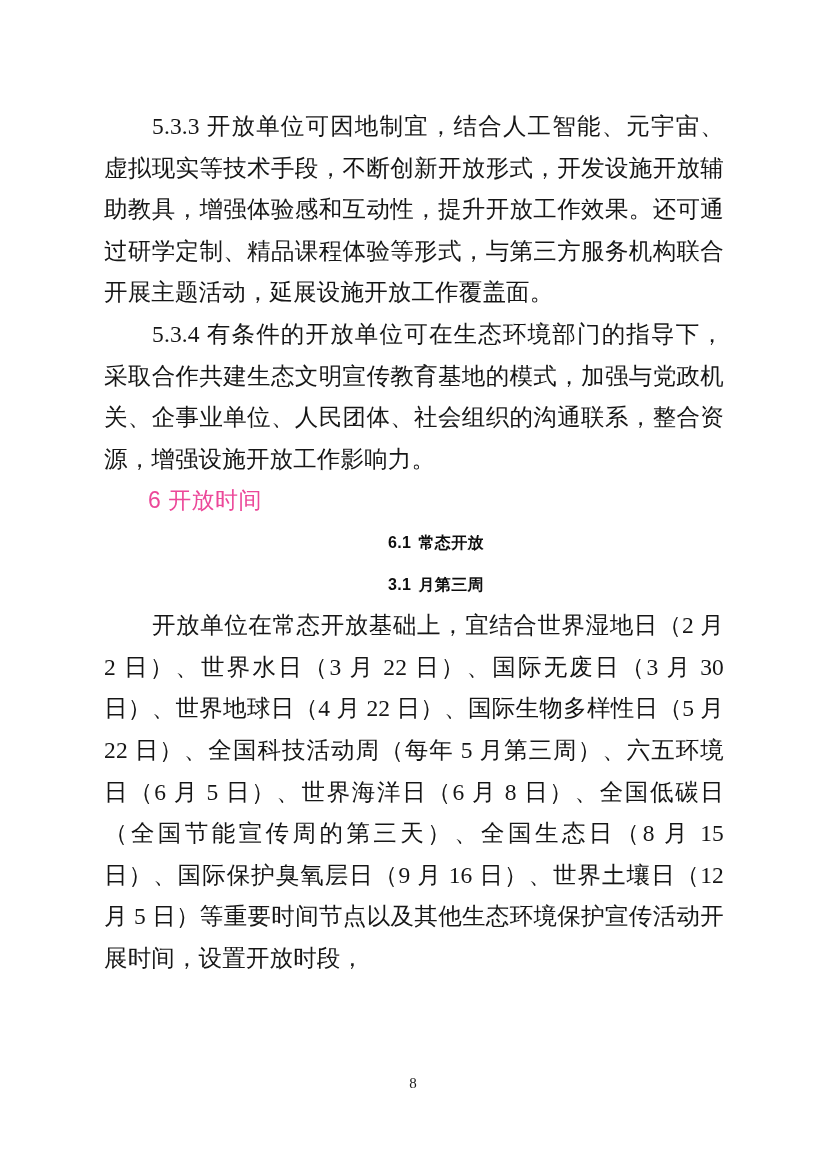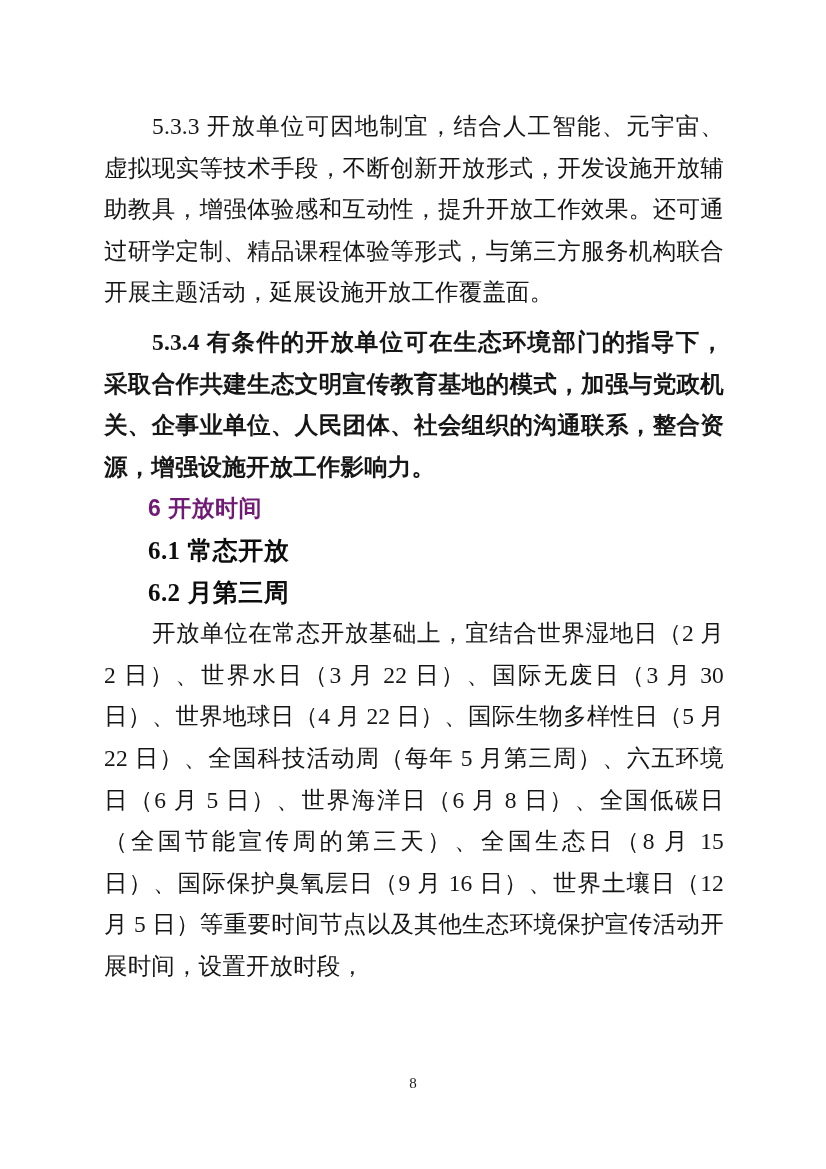--- a/index.html
+++ b/index.html
@@ -33,44 +33,44 @@
     line-height: 41.6px;
     text-align: justify;
     text-align-last: left;
     text-justify: inter-character;
     letter-spacing: 0.15px;
     margin: 0;
     text-indent: 48px;
     color: #161616;
   }
   .para + .para {
-    margin-top: 8px;
-    font-weight: bold;
+    margin-top: 0;
   }
   
   .h1 {
     font-family: "Liberation Sans", "DejaVu Sans", sans-serif;
     font-size: 23px;
     line-height: 41.6px;
-    font-weight: 700;
+    font-weight: 400;
     margin: 0;
     padding-left: 44px;
     letter-spacing: 0.4px;
-    color: #701a75;
+    color: #ec4899;
   }
   
   .h2 {
-    font-family: Liberation Serif, serif;
-    font-size: 25px;
+    font-family: Liberation Sans, sans-serif;
+    font-size: 16px;
     line-height: 41.6px;
     font-weight: 700;
     margin: 0;
     padding-left: 44px;
     letter-spacing: 0.4px;
     color: #0d0d0d;
+    text-align: center;
   }
   .h1 .num, .h2 .num {
     margin-right: 7px;
   }
   .page-number {
     position: absolute;
     left: 0;
     right: 0;
     top: 1074px;
     text-align: center;
@@ -89,21 +89,21 @@
 
     <p class="para">5.3.3 开放单位可因地制宜，结合人工智能、元宇宙、虚拟现实等技术手段，不断创新开放形式，开发设施开放辅助教具，增强体验感和互动性，提升开放工作效果。还可通过研学定制、精品课程体验等形式，与第三方服务机构联合开展主题活动，延展设施开放工作覆盖面。</p>
 
     <p class="para">5.3.4 有条件的开放单位可在生态环境部门的指导下，采取合作共建生态文明宣传教育基地的模式，加强与党政机关、企事业单位、人民团体、社会组织的沟通联系，整合资源，增强设施开放工作影响力。</p>
 
     <h1 class="h1"><span class="num">6</span><span>开放时间</span></h1>
 
     <h2 class="h2"><span class="num">6.1</span><span>常态开放</span></h2>
 
 
-    <h2 class="h2"><span class="num">6.2</span><span>月第三周</span></h2>
+    <h2 class="h2"><span class="num">3.1</span><span>月第三周</span></h2>
 
     <p class="para">开放单位在常态开放基础上，宜结合世界湿地日（2 月 2 日）、世界水日（3 月 22 日）、国际无废日（3 月 30 日）、世界地球日（4 月 22 日）、国际生物多样性日（5 月 22 日）、全国科技活动周（每年 5 月第三周）、六五环境日（6 月 5 日）、世界海洋日（6 月 8 日）、全国低碳日（全国节能宣传周的第三天）、全国生态日（8 月 15 日）、国际保护臭氧层日（9 月 16 日）、世界土壤日（12 月 5 日）等重要时间节点以及其他生态环境保护宣传活动开展时间，设置开放时段，</p>
 
   </div>
 
   <div class="page-number">8</div>
 
 </div>
 
 </body></html>

